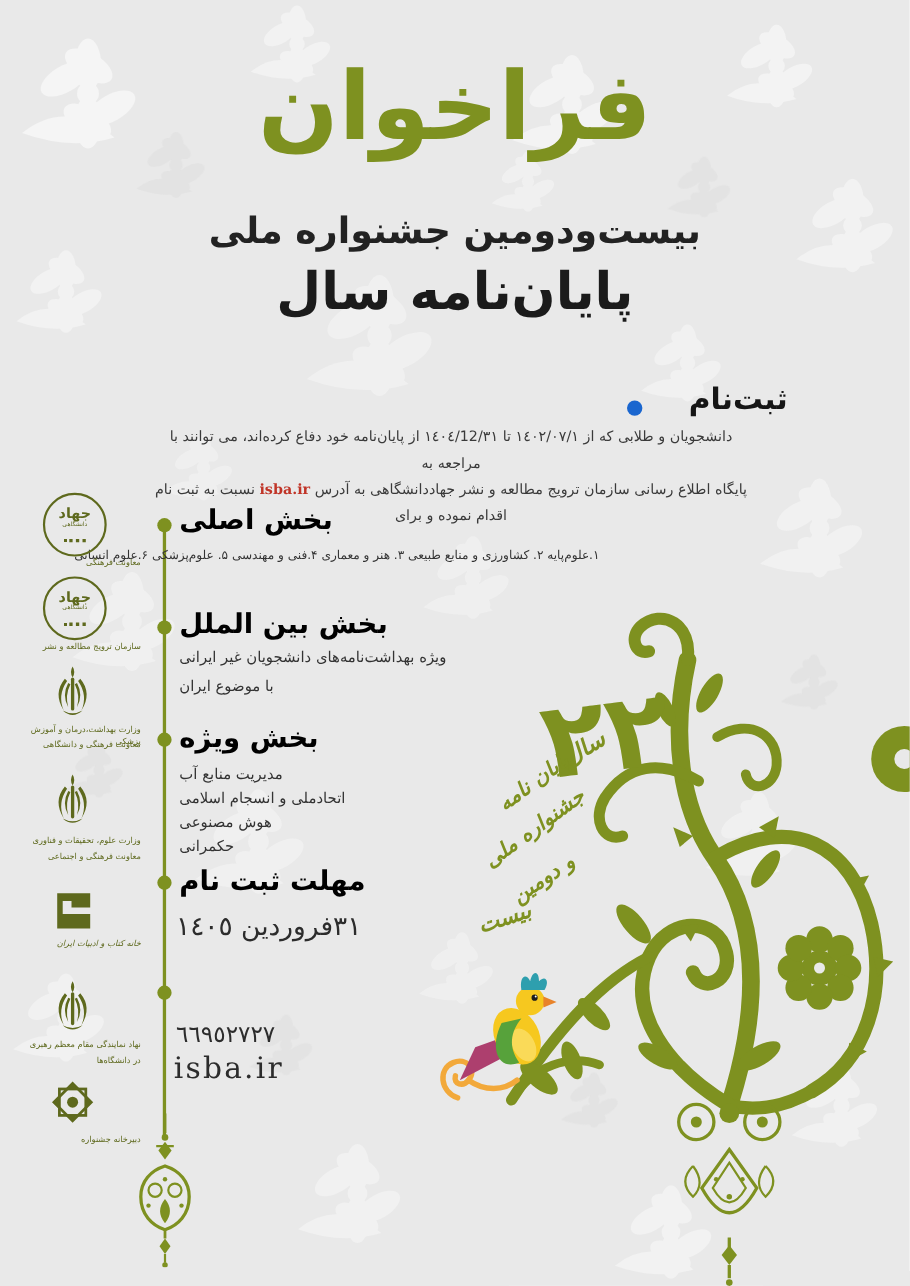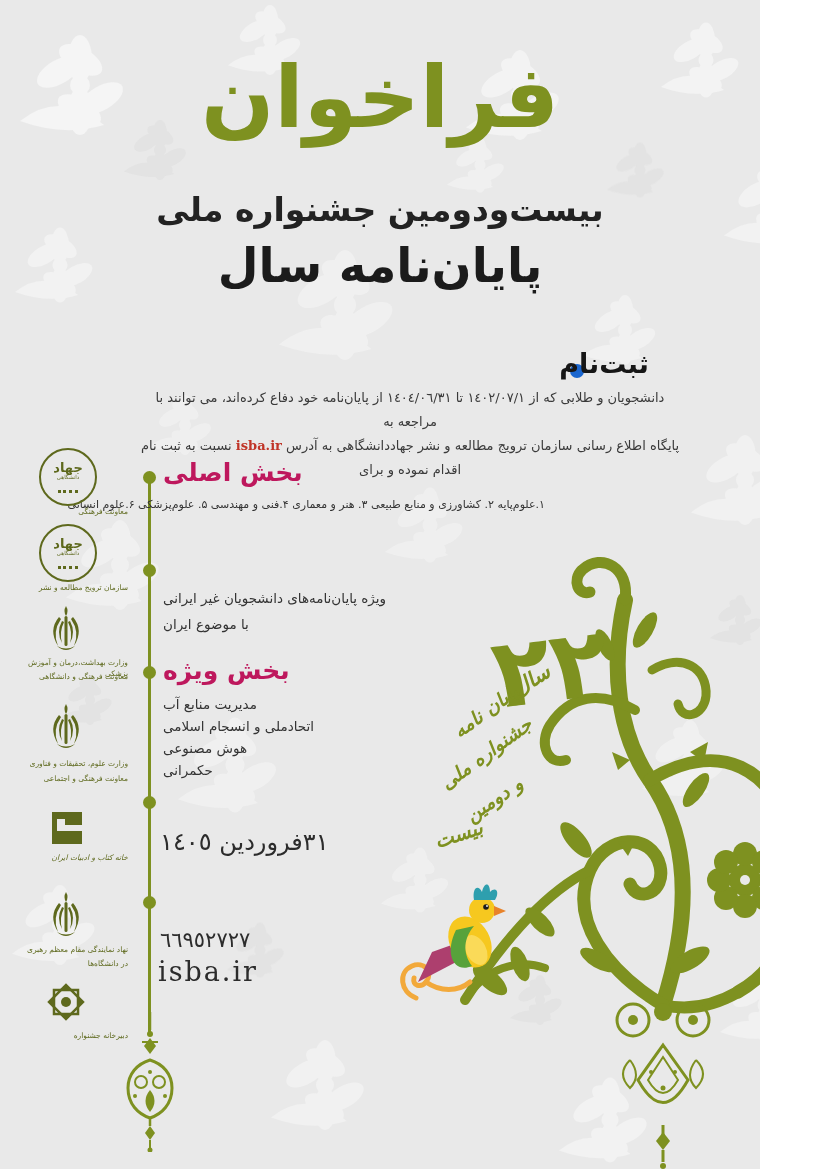--- a/index.html
+++ b/index.html
@@ -1,17 +1,17 @@
 <!DOCTYPE html>
 <html lang="fa"><head>
 <meta charset="utf-8">
 <style>
   html,body{margin:0;padding:0;}
   .poster{
-    position:relative;width:760px;height:1169px;overflow:hidden;
+    position:relative;width:827px;height:1169px;overflow:hidden;
     background:#e9e9e9;
     font-family:"DejaVu Sans",sans-serif;
     direction:rtl;
     color:#1d1d1d;
   }
   .abs{position:absolute;}
   
   .main-title{
     left:0;right:0;top:50px;text-align:center;
     font-size:86px;font-weight:bold;color:#7e9120;line-height:1.1;
@@ -19,21 +19,21 @@
   .subtitle1{left:0;right:0;top:190px;text-align:center;font-size:33px;font-weight:bold;color:#222;}
   .subtitle2{left:0;right:0;top:238px;text-align:center;font-size:47px;font-weight:bold;color:#1b1b1b;}
   
   .reg-heading{right:111px;top:348px;font-size:27px;font-weight:bold;color:#161616;}
   .reg-dot{left:570px;top:364px;width:14px;height:14px;border-radius:50%;background:#1a66cf;}
   .reg-para{left:140px;top:386px;width:540px;font-size:13px;line-height:24px;color:#3a3a3a;text-align:center;}
   .reg-link{color:#c03427;font-family:"DejaVu Serif",serif;font-weight:bold;}
   
   .timeline{left:148px;top:477px;width:3px;height:556px;background:#7e9120;}
   .tdot{width:13px;height:13px;border-radius:50%;background:#7e9120;left:143px;}
-  .sec-heading{left:163px;font-size:25px;font-weight:bold;color:#be185d;white-space:nowrap;direction:rtl;text-align:center;}
+  .sec-heading{left:163px;font-size:25px;font-weight:bold;color:#000000;white-space:nowrap;direction:rtl;text-align:center;}
   .sec-items-line{left:125px;width:420px;top:498px;font-size:11px;color:#333;white-space:nowrap;text-align:right;direction:rtl;}
   .sec-item{left:163px;font-size:13.5px;color:#333;letter-spacing:1px;white-space:nowrap;direction:rtl;text-align:left;}
   .deadline-date{left:160px;top:828px;font-size:24px;color:#2c2c2c;letter-spacing:1px;white-space:nowrap;}
   .contact-phone{left:160px;top:928px;font-size:21px;color:#2c2c2c;letter-spacing:3px;white-space:nowrap;}
   .contact-site{left:158px;top:956px;font-size:27px;color:#2c2c2c;font-family:"DejaVu Serif",serif;letter-spacing:2px;}
   
   .callig-num{left:492px;top:620px;font-size:96px;font-weight:bold;color:#7e9120;transform:rotate(-7deg);letter-spacing:-6px;line-height:1;}
   .callig-word{color:#7e9120;font-weight:bold;font-style:italic;white-space:nowrap;}
   
   .side-caption{left:8px;width:120px;text-align:right;font-size:7.5px;color:#5e691d;line-height:1.5;}
@@ -149,45 +149,47 @@
     </g>
   </svg>
 
   <div class="abs main-title">فراخوان</div>
   <div class="abs subtitle1">بیست‌ودومین جشنواره ملی</div>
   <div class="abs subtitle2">پایان‌نامه سال</div>
 
   <div class="abs reg-dot"></div>
   <div class="abs reg-heading">ثبت‌نام</div>
   <div class="abs reg-para">
-    <div>دانشجویان و طلابی که از ١٤٠٢/٠٧/١ تا ١٤٠٤/٠٦/٣١ از پایان‌نامه خود دفاع کرده‌اند، می توانند با مراجعه به</div>
+    <div>دانشجویان و طلابی که از ١٤٠٢/٠٧/١ تا ١٤٠٤/12/٣١ از پایان‌نامه خود دفاع کرده‌اند، می توانند با مراجعه به</div>
     <div>
       <span>پایگاه اطلاع رسانی سازمان ترویج مطالعه و نشر جهاددانشگاهی به آدرس </span><span class="reg-link">isba.ir</span><span> نسبت به ثبت نام اقدام نموده و برای</span>
     </div>
   </div>
 
   <div class="abs timeline"></div>
   <div class="abs tdot" style="top:471px"></div>
   <div class="abs tdot" style="top:564px"></div>
   <div class="abs tdot" style="top:666px"></div>
   <div class="abs tdot" style="top:796px"></div>
   <div class="abs tdot" style="top:896px"></div>
 
   <div class="abs sec-heading" style="top:458px">بخش اصلی</div>
   <div class="abs sec-items-line">۱.علوم‌پایه ۲. کشاورزی و منابع طبیعی ۳. هنر و معماری ۴.فنی و مهندسی ۵. علوم‌پزشکی  ۶.علوم انسانی</div>
 
-  <div class="abs sec-item" style="top:590px">ویژه پایان‌نامه‌های دانشجویان غیر ایرانی</div>
+  <div class="abs sec-heading" style="top:552px">بخش بین الملل</div>
+  <div class="abs sec-item" style="top:590px">ویژه بهداشت‌نامه‌های دانشجویان غیر ایرانی</div>
   <div class="abs sec-item" style="top:616px">با موضوع ایران</div>
 
   <div class="abs sec-heading" style="top:656px">بخش ویژه</div>
   <div class="abs sec-item" style="top:696px">مدیریت منابع آب</div>
   <div class="abs sec-item" style="top:718px">اتحادملی و انسجام اسلامی</div>
   <div class="abs sec-item" style="top:740px">هوش مصنوعی</div>
   <div class="abs sec-item" style="top:762px">حکمرانی</div>
 
+  <div class="abs sec-heading" style="top:786px">مهلت ثبت نام</div>
   <div class="abs deadline-date">٣١فروردین ١٤٠٥</div>
 
   <div class="abs contact-phone">٦٦٩٥٢٧٢٧</div>
   <div class="abs contact-site">isba.ir</div>
 
   <svg class="abs" width="437" height="629" viewBox="0 0 437 629" style="left:390px;top:540px">
     <g stroke="#7e9120" fill="none" stroke-linecap="round">
 
       <path d="M273,465 C300,380 302,300 260,240 C228,194 220,128 235,60" stroke-width="16"></path>
 

